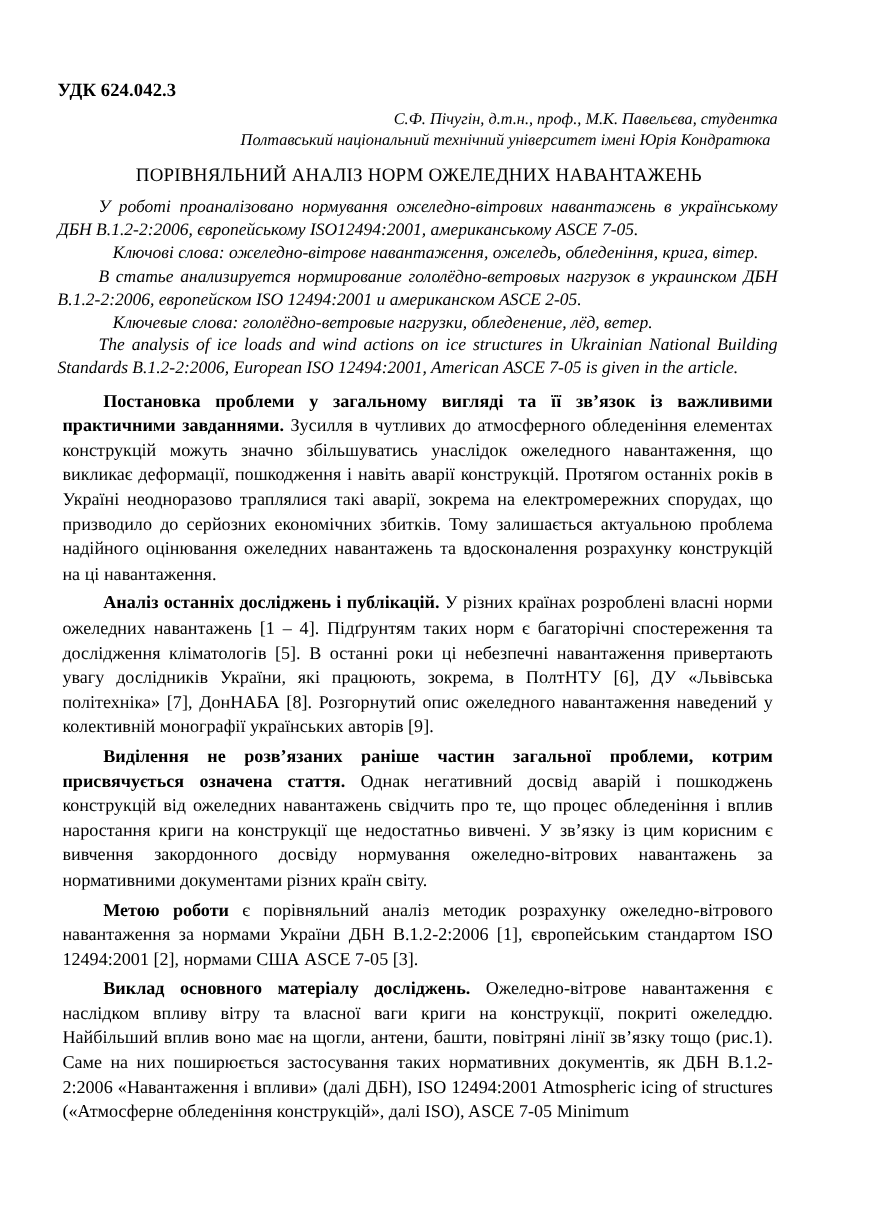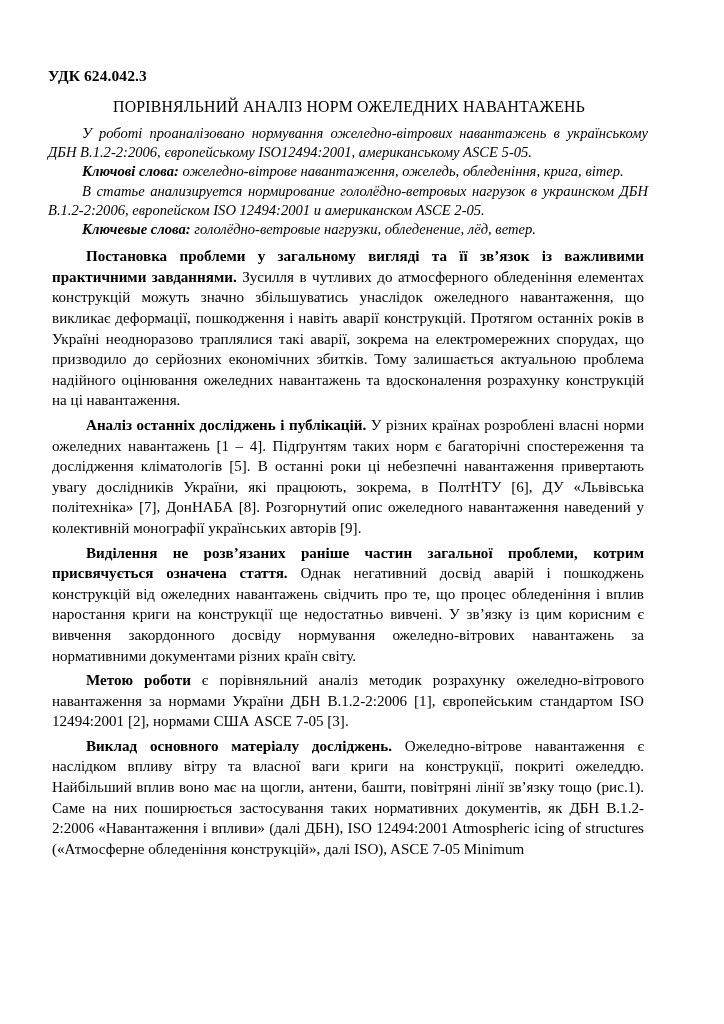--- a/index.html
+++ b/index.html
@@ -61,22 +61,23 @@
     padding-right: 24px;
   }
   .abstract-block p {
     margin: 0;
     text-indent: 34px;
   }
   .abstract-block p.no-indent {
     text-indent: 34px;
   }
   .kw-label {
-    font-weight: bold;
+    font-weight: normal;
     font-style: italic;
+    margin-left: 12px;
   }
   .body-block {
     font-size: 15.1px;
     line-height: 20.6px;
     text-align: justify;
     text-justify: inter-word;
     padding-right: 24px;
     margin-top: 7px;
   }
   .body-block p {
@@ -87,28 +88,33 @@
     font-weight: bold;
   }
 </style>
 </head>
 <body>
 
 <div class="page">
 
   <div class="udk">УДК 624.042.3</div>
 
+  <div class="authors-block">
+    <div class="authors-line">С.Ф. Пічугін, д.т.н., проф., М.К. Павельєва, студентка</div>
+    <div class="affiliation-line">Полтавський національний технічний університет імені Юрія Кондратюка</div>
+  </div>
 
   <h1 class="title">ПОРІВНЯЛЬНИЙ АНАЛІЗ НОРМ ОЖЕЛЕДНИХ НАВАНТАЖЕНЬ</h1>
 
   <div class="abstract-block">
-    <p>У роботі проаналізовано нормування ожеледно-вітрових навантажень в українському ДБН В.1.2-2:2006, європейському ISO12494:2001, американському ASCE 5-05.</p>
+    <p>У роботі проаналізовано нормування ожеледно-вітрових навантажень в українському ДБН В.1.2-2:2006, європейському ISO12494:2001, американському ASCE 7-05.</p>
     <p class="no-indent"><span class="kw-label">Ключові слова:</span><span> ожеледно-вітрове навантаження, ожеледь, обледеніння, крига, вітер.</span></p>
     <p>В статье анализируется нормирование гололёдно-ветровых нагрузок в украинском ДБН В.1.2-2:2006, европейском ISO 12494:2001 и американском ASCE 2-05.</p>
     <p class="no-indent"><span class="kw-label">Ключевые слова:</span><span> гололёдно-ветровые нагрузки, обледенение, лёд, ветер.</span></p>
+    <p>The analysis of ice loads and wind actions on ice structures in Ukrainian National Building Standards B.1.2-2:2006, European ISO 12494:2001, American ASCE 7-05 is given in the article.</p>
   </div>
 
   <div class="body-block">
     <p><span class="lead">Постановка проблеми у загальному вигляді та її зв’язок із важливими практичними завданнями.</span><span> Зусилля в чутливих до атмосферного обледеніння елементах конструкцій можуть значно збільшуватись унаслідок ожеледного навантаження, що викликає деформації, пошкодження і навіть аварії конструкцій. Протягом останніх років в Україні неодноразово траплялися такі аварії, зокрема на електромережних спорудах, що призводило до серйозних економічних збитків. Тому залишається актуальною проблема надійного оцінювання ожеледних навантажень та вдосконалення розрахунку конструкцій на ці навантаження.</span></p>
     <p><span class="lead">Аналіз останніх досліджень і публікацій.</span><span> У різних країнах розроблені власні норми ожеледних навантажень [1 – 4]. Підґрунтям таких норм є багаторічні спостереження та дослідження  кліматологів [5]. В останні роки ці небезпечні навантаження привертають увагу дослідників України, які працюють, зокрема, в ПолтНТУ [6], ДУ «Львівська політехніка» [7], ДонНАБА [8]. Розгорнутий опис ожеледного навантаження наведений у колективній монографії українських авторів [9].</span></p>
     <p><span class="lead">Виділення не розв’язаних раніше частин загальної проблеми, котрим присвячується означена стаття.</span><span> Однак негативний досвід аварій і пошкоджень конструкцій від ожеледних навантажень свідчить про те, що процес обледеніння і вплив наростання криги на конструкції ще недостатньо вивчені. У зв’язку із цим корисним є вивчення закордонного досвіду нормування ожеледно-вітрових навантажень за нормативними документами різних країн світу.</span></p>
     <p><span class="lead">Метою роботи</span><span> є порівняльний аналіз методик розрахунку ожеледно-вітрового навантаження за нормами України ДБН В.1.2-2:2006 [1], європейським стандартом ISO 12494:2001 [2], нормами США ASCE 7-05 [3].</span></p>
     <p><span class="lead">Виклад основного матеріалу досліджень.</span><span> Ожеледно-вітрове навантаження є наслідком впливу вітру та власної ваги криги на конструкції, покриті ожеледдю. Найбільший вплив воно має на щогли, антени, башти, повітряні лінії зв’язку тощо (рис.1). Саме на них поширюється застосування таких нормативних документів, як ДБН В.1.2-2:2006 «Навантаження і впливи» (далі ДБН), ISO 12494:2001 Atmospheric icing of structures («Атмосферне обледеніння конструкцій», далі ISO), ASCE 7-05 Minimum</span></p>
   </div>
 

